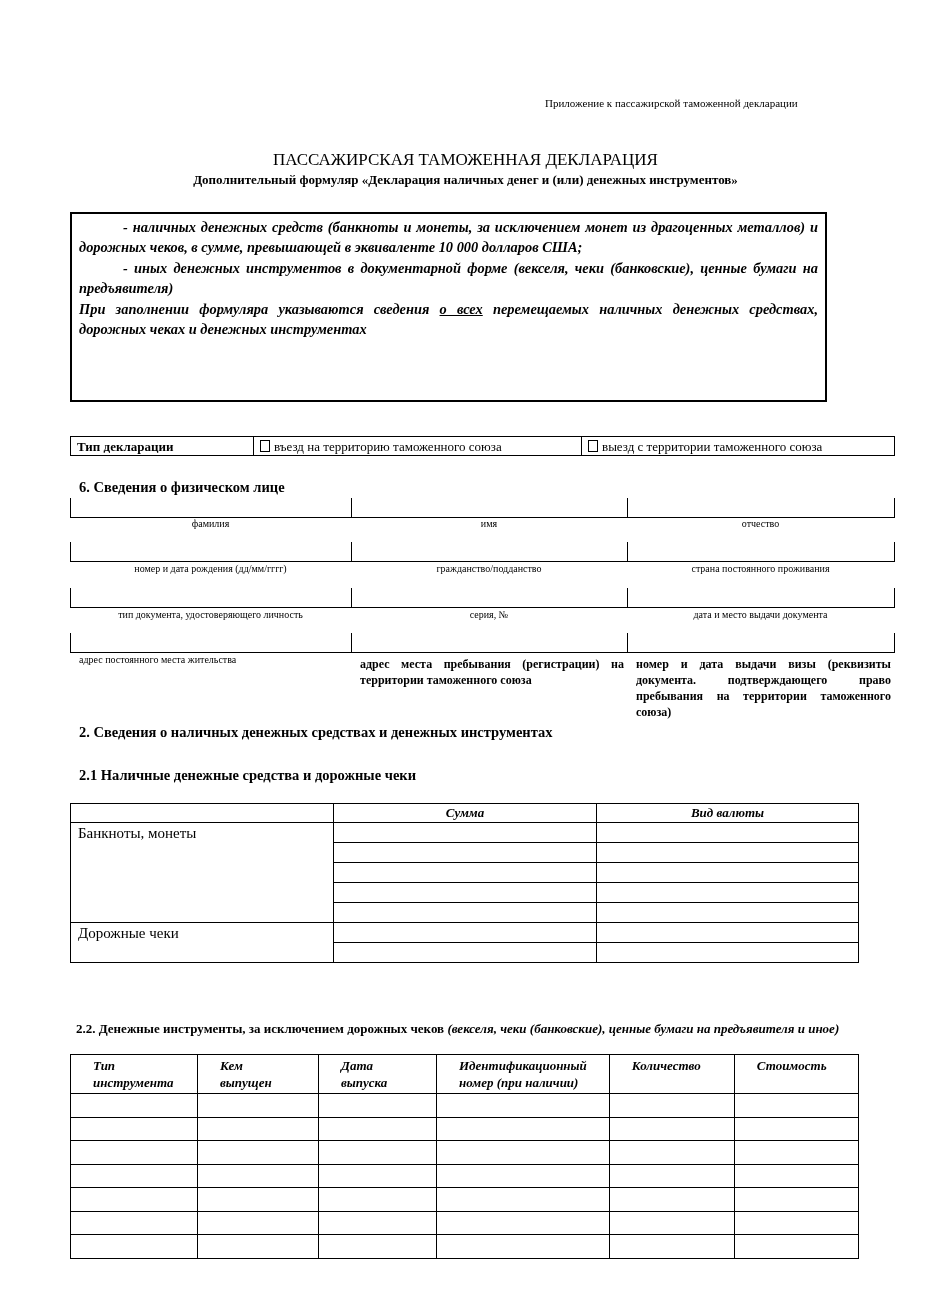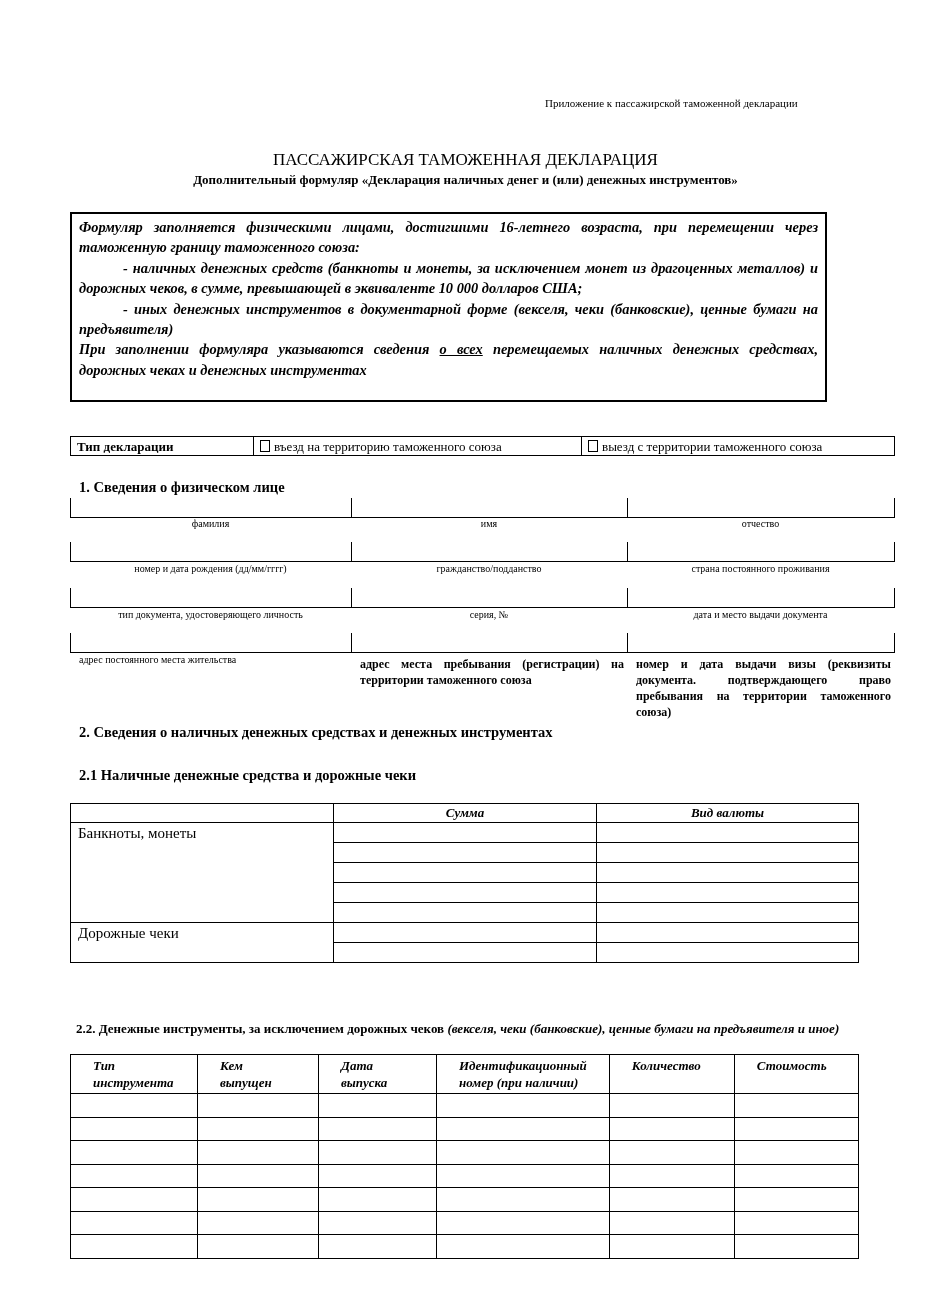--- a/index.html
+++ b/index.html
@@ -46,37 +46,36 @@
   table.instr td { border: 1.5px solid #000; height: 22.5px; padding: 0; }
 </style>
 </head>
 <body>
 
 <div class="abs appendix">Приложение к пассажирской таможенной декларации</div>
 <div class="abs title">ПАССАЖИРСКАЯ ТАМОЖЕННАЯ ДЕКЛАРАЦИЯ</div>
 <div class="abs subtitle">Дополнительный формуляр «Декларация наличных денег и (или) денежных инструментов»</div>
 
 <div class="abs notice">
-  <p>Формуляр заполняется физическими лицами, достигшими 16-летнего возраста, при перемещении через таможенную границу таможенного союза:</p>
   <p class="ind">- наличных денежных средств (банкноты и монеты, за исключением монет из драгоценных металлов) и дорожных чеков, в сумме, превышающей в эквиваленте 10 000 долларов США;</p>
   <p class="ind">- иных денежных инструментов в документарной форме (векселя, чеки (банковские), ценные бумаги на предъявителя)</p>
   <p><span>При заполнении формуляра указываются сведения </span><u>о всех</u><span> перемещаемых наличных денежных средствах, дорожных чеках и денежных инструментах</span></p>
 </div>
 
 <table class="abs decltype">
   <tbody>
       <tr>
     <td class="lbl">Тип декларации</td>
     <td style="width:315px;"><span class="cb"></span><span>въезд на территорию таможенного союза</span></td>
     <td><span class="cb"></span><span>выезд с территории таможенного союза</span></td>
   </tr>
 </tbody>
   </table>
 
-<div class="abs sec1">1. Сведения о физическом лице</div>
+<div class="abs sec1">6. Сведения о физическом лице</div>
 
 <div id="person-fields">
     <div class="field" style="left: 70px; top: 498px; width: 281px;"></div>
     <div class="flabel" style="top: 518px; left: 70px; width: 281px;">фамилия</div>
     <div class="field" style="left: 351px; top: 498px; width: 276px;"></div>
     <div class="flabel" style="top: 518px; left: 351px; width: 276px;">имя</div>
     <div class="field last" style="left: 627px; top: 498px; width: 268px;"></div>
     <div class="flabel" style="top: 518px; left: 627px; width: 267px;">отчество</div>
     <div class="field" style="left: 70px; top: 542px; width: 281px;"></div>
     <div class="flabel" style="top: 563px; left: 70px; width: 281px;">номер и дата рождения (дд/мм/гггг)</div>

